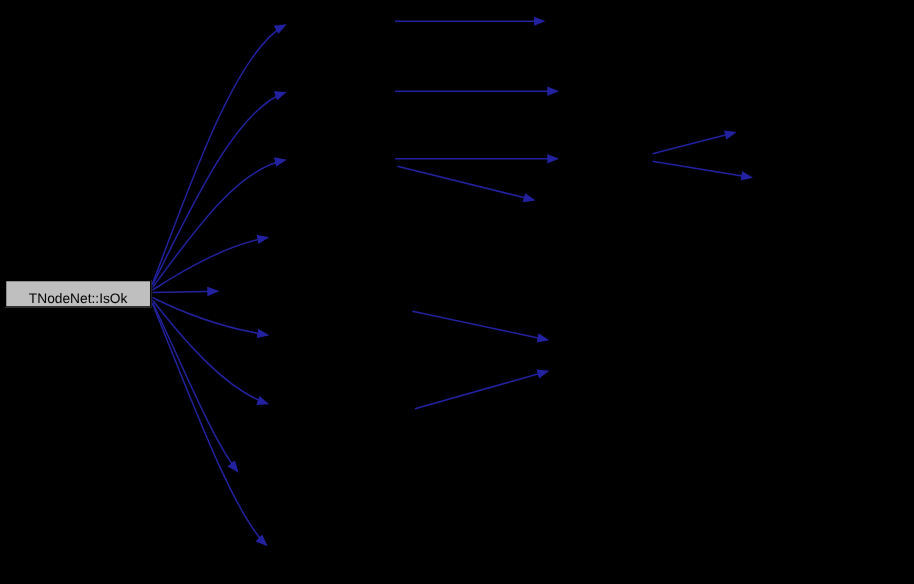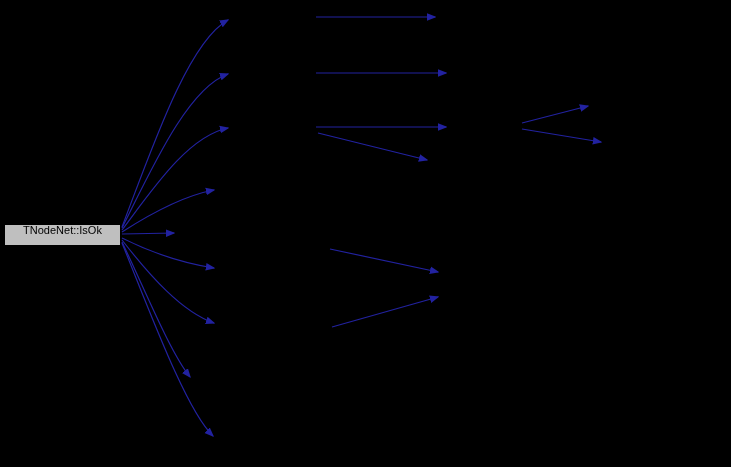--- a/index.html
+++ b/index.html
@@ -23,21 +23,21 @@
     height: 467px;
   }
   .edges-svg path.edge {
     fill: none;
     stroke-width: 1.2;
   }
   .graph-node {
     position: absolute;
     box-sizing: border-box;
     display: flex;
-    align-items: flex-start;
+    align-items: flex-end;
     justify-content: center;
     font-size: 11px;
     line-height: 1;
     cursor: pointer;
     white-space: nowrap;
   }
 </style>
 </head>
 <body>
 

